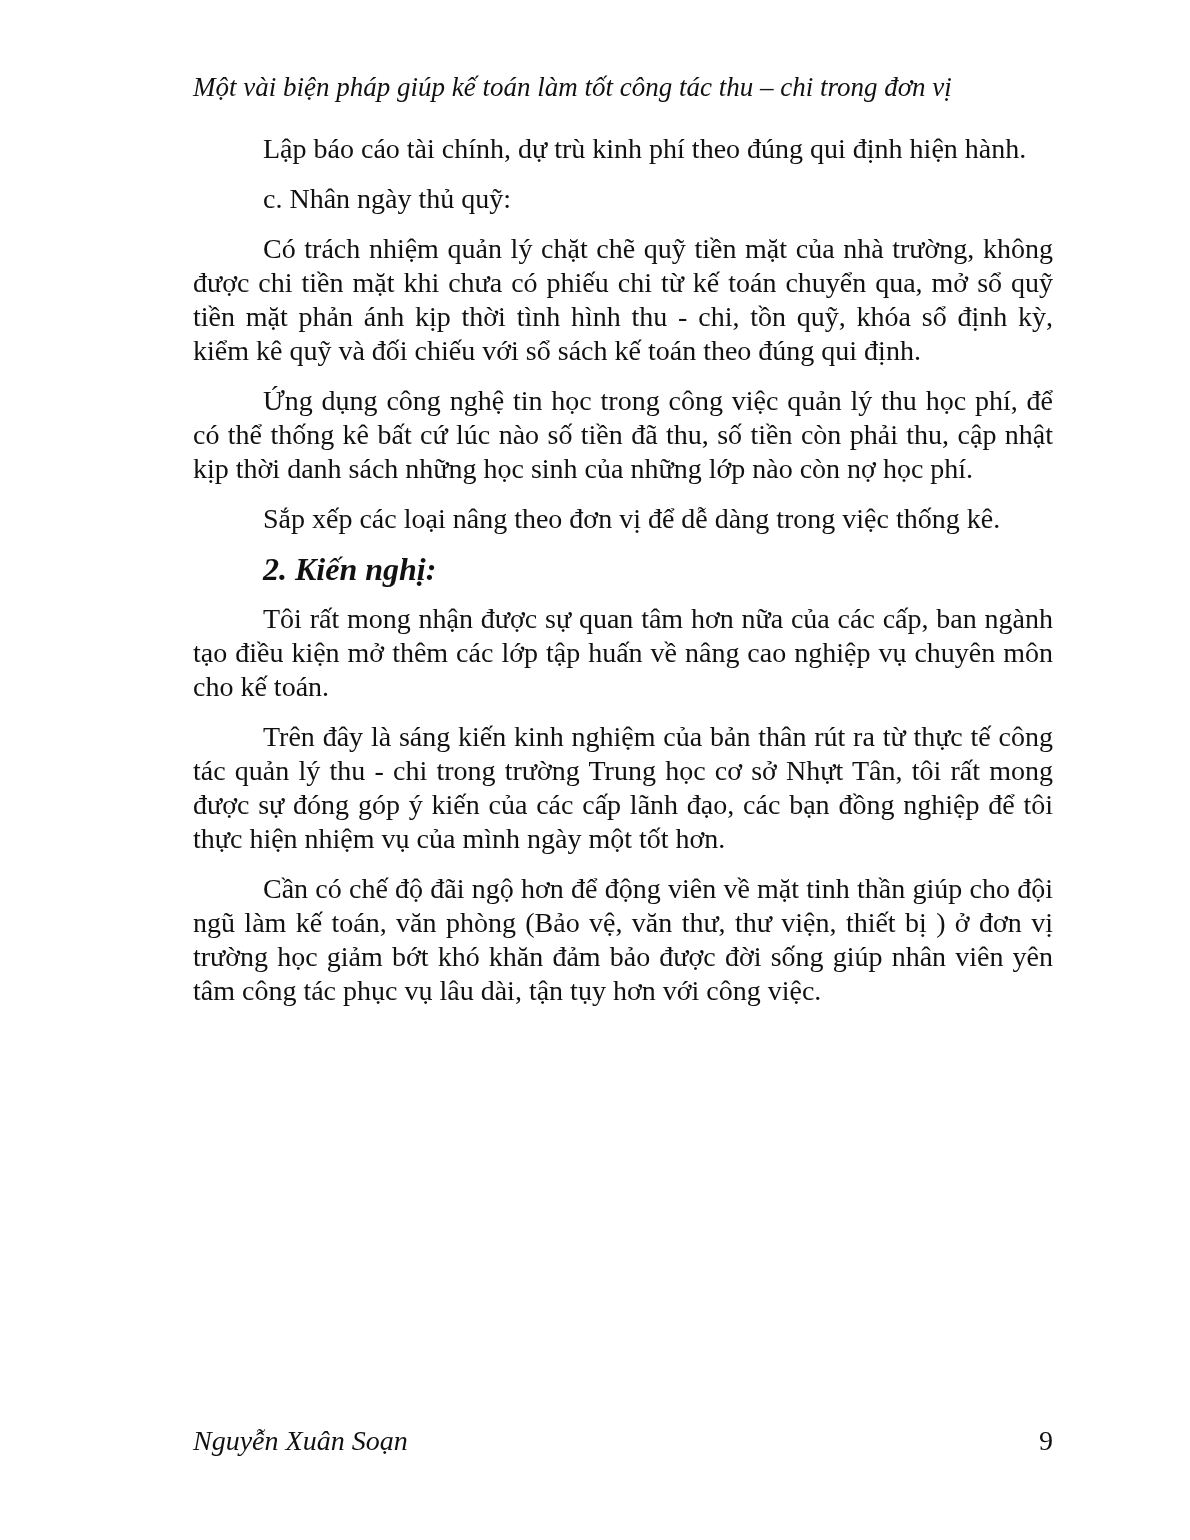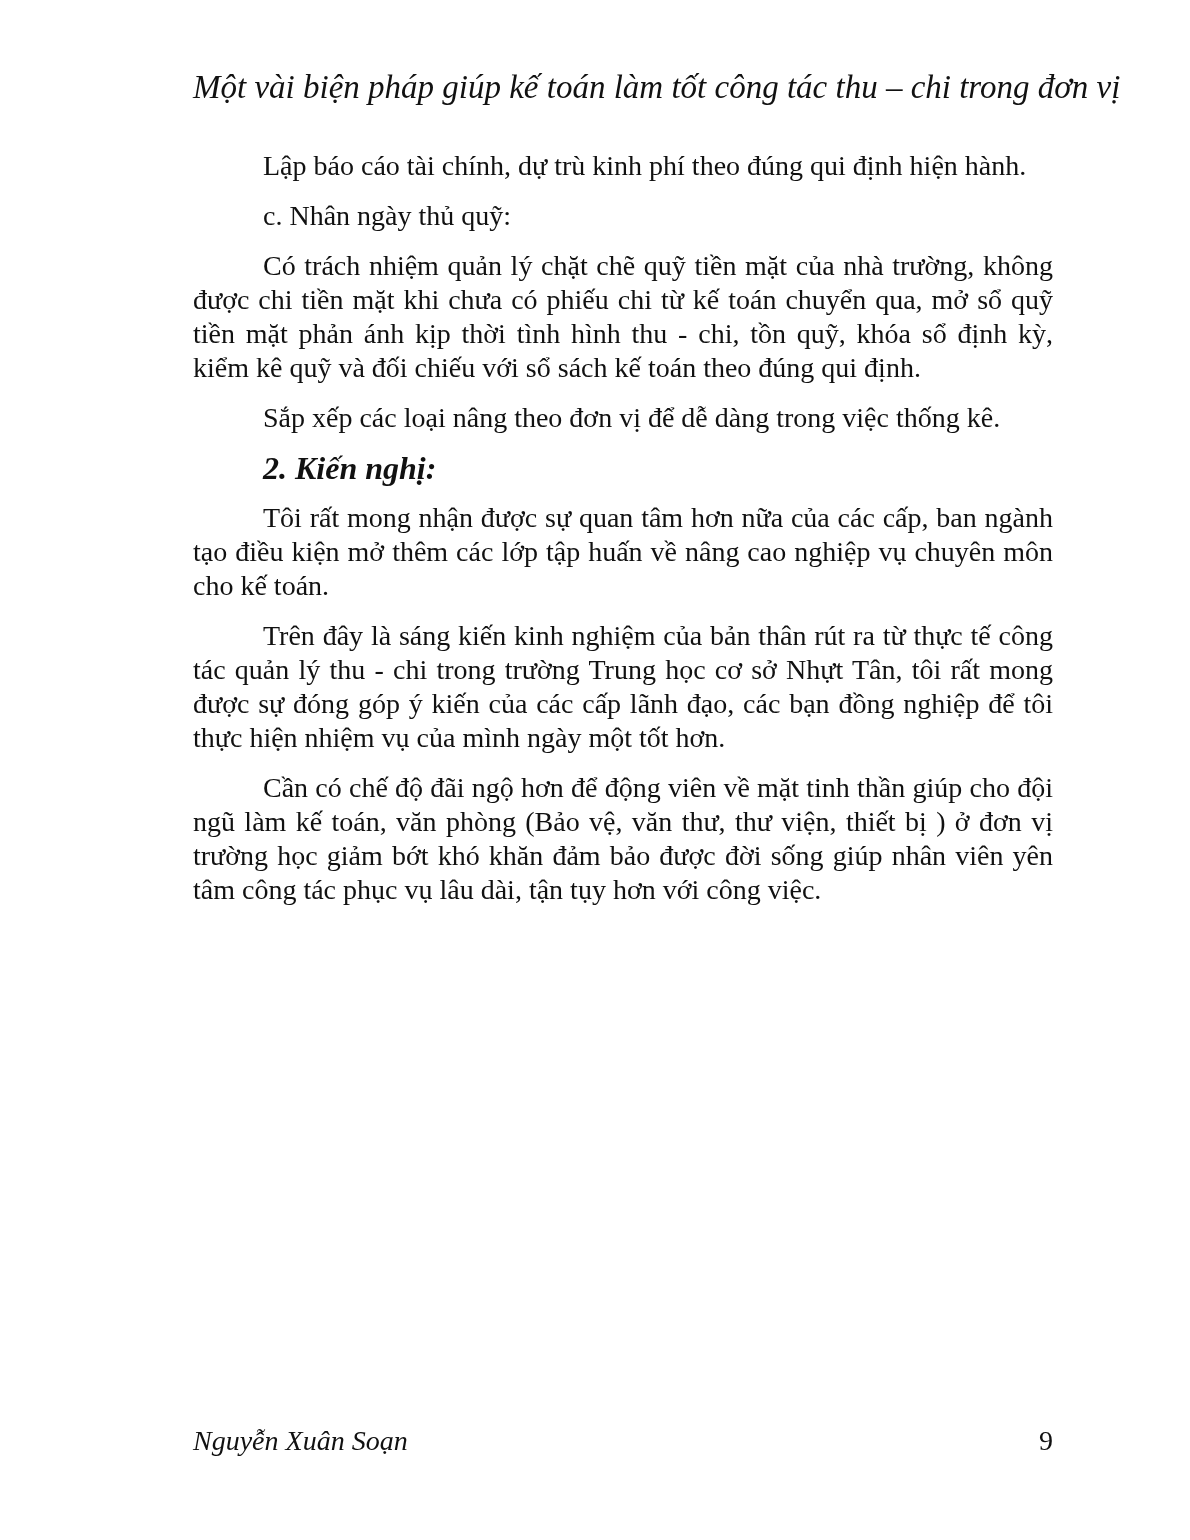--- a/index.html
+++ b/index.html
@@ -16,28 +16,28 @@
     color: #111111;
     font-family: "Liberation Serif", "DejaVu Serif", serif;
     overflow: hidden;
   }
   .running-header {
     position: absolute;
     left: 193px;
     top: 70px;
     width: 860px;
     font-style: italic;
-    font-size: 33px;
+    font-size: 27px;
     line-height: 34px;
     white-space: nowrap;
   }
   .content {
     position: absolute;
     left: 193px;
-    top: 149px;
+    top: 132px;
     width: 860px;
     font-size: 28px;
     line-height: 34px;
     text-align: justify;
   }
   .para {
     margin: 0 0 16px 0;
     text-indent: 70px;
   }
   .section-heading {
@@ -76,20 +76,21 @@
     <span>Một vài biện pháp giúp kế toán làm tốt công tác thu – chi trong đơn vị</span>
   </header>
 
   <main class="content">
     <p class="para">Lập báo cáo tài chính, dự trù kinh phí theo đúng qui định hiện hành.</p>
 
     <p class="para">c. Nhân ngày thủ quỹ:</p>
 
     <p class="para">Có trách nhiệm quản lý chặt chẽ quỹ tiền mặt của nhà trường, không được chi tiền mặt khi chưa có phiếu chi từ kế toán chuyển qua, mở sổ quỹ tiền mặt phản ánh kịp thời tình hình thu - chi, tồn quỹ, khóa sổ định kỳ, kiểm kê quỹ và đối chiếu với sổ sách kế toán theo đúng qui định.</p>
 
+    <p class="para">Ứng dụng công nghệ tin học trong công việc quản lý thu học phí, để có thể thống kê bất cứ lúc nào số tiền đã thu, số tiền còn phải thu, cập nhật kịp thời danh sách những học sinh của những lớp nào còn nợ học phí.</p>
 
     <p class="para">Sắp xếp các loại nâng theo đơn vị để dễ dàng trong việc thống kê.</p>
 
     <h2 class="section-heading">2. Kiến nghị:</h2>
 
     <p class="para">Tôi rất mong nhận được sự quan tâm hơn nữa của các cấp, ban ngành tạo điều kiện mở thêm các lớp tập huấn về nâng cao nghiệp vụ chuyên môn cho kế toán.</p>
 
     <p class="para">Trên đây là sáng kiến kinh nghiệm của bản thân rút ra từ thực tế công tác quản lý thu - chi trong trường Trung học cơ sở Nhựt Tân, tôi rất mong được sự đóng góp ý kiến của các cấp lãnh đạo, các bạn đồng nghiệp để tôi thực hiện nhiệm vụ của mình ngày một tốt hơn.</p>
 
     <p class="para">Cần có chế độ đãi ngộ hơn để động viên về mặt tinh thần giúp cho đội ngũ làm kế toán, văn phòng (Bảo vệ, văn thư, thư viện, thiết bị ) ở đơn vị trường học giảm bớt khó khăn đảm bảo được đời sống giúp nhân viên yên tâm công tác phục vụ lâu dài, tận tụy hơn với công việc.</p>

